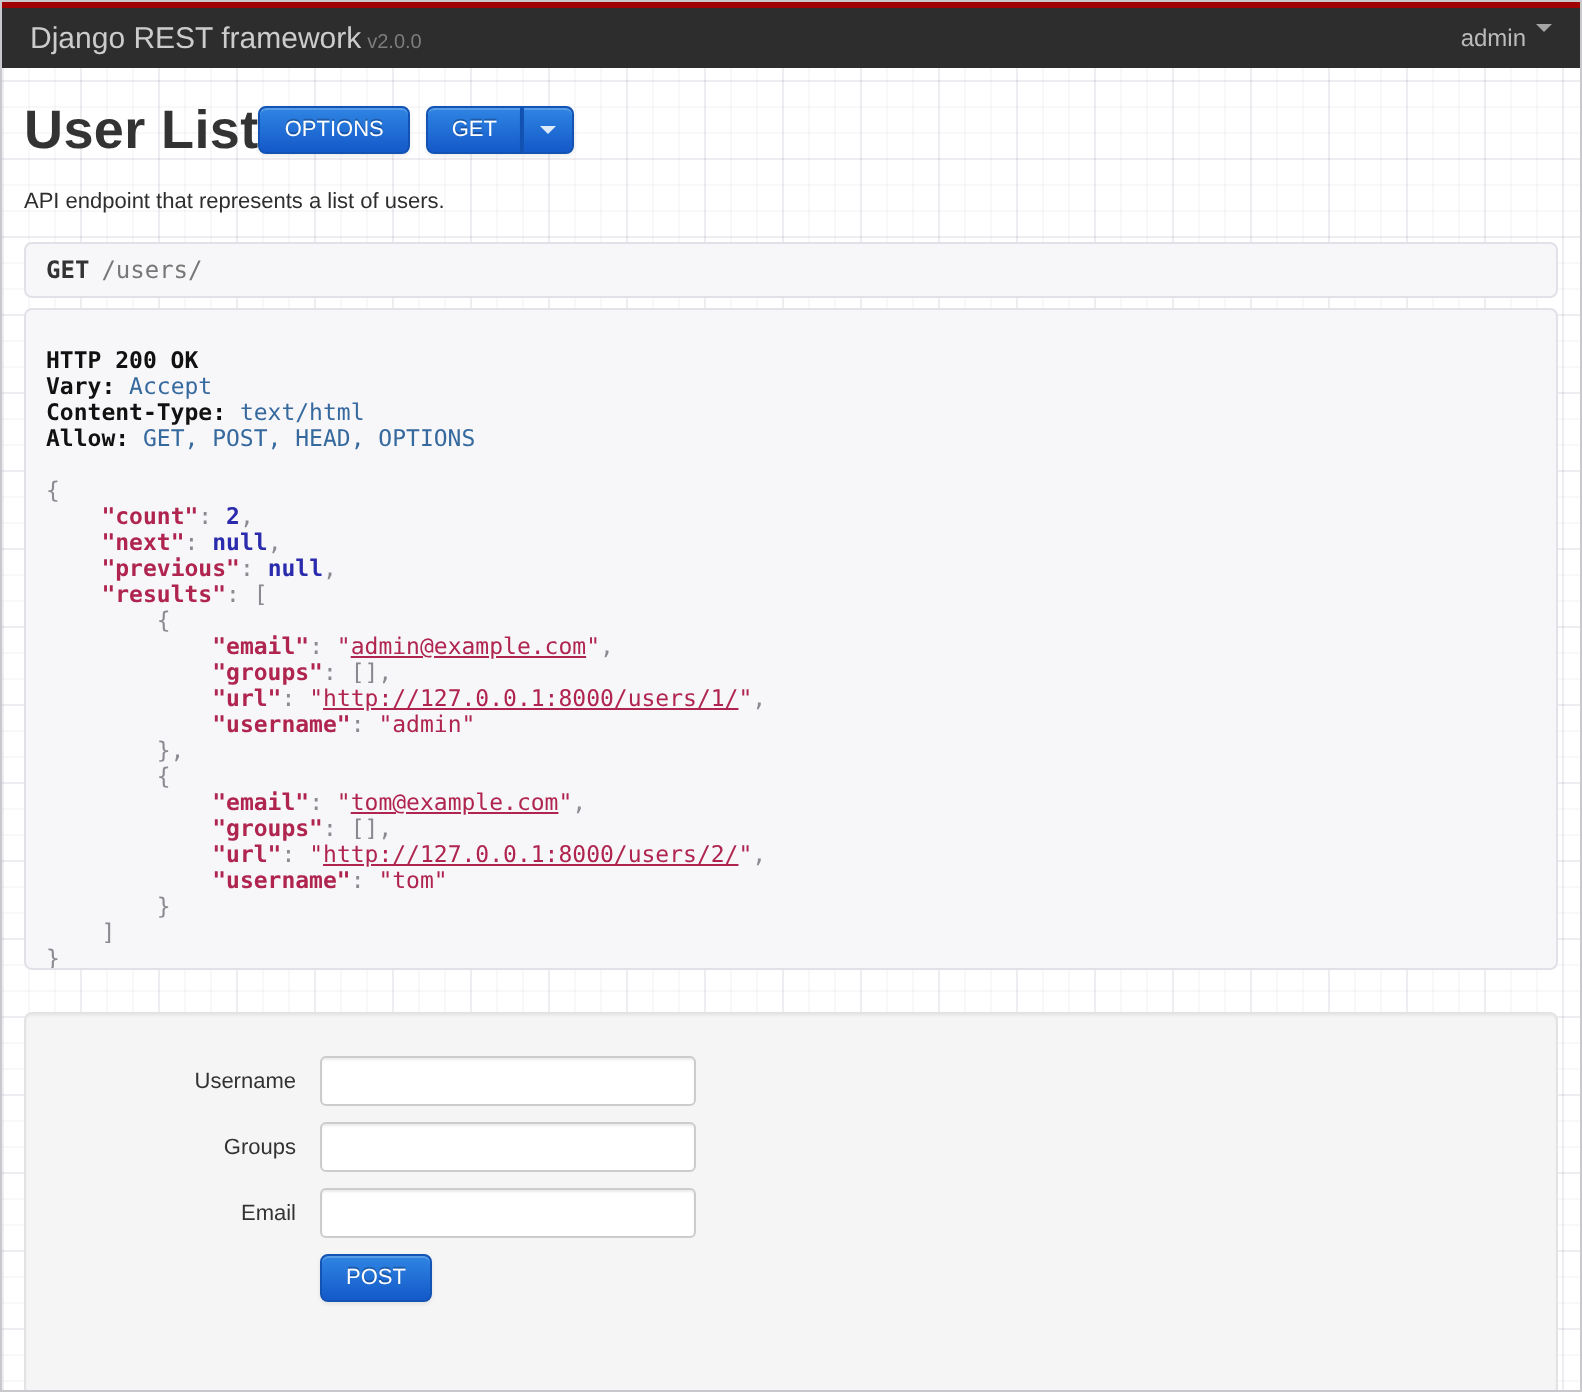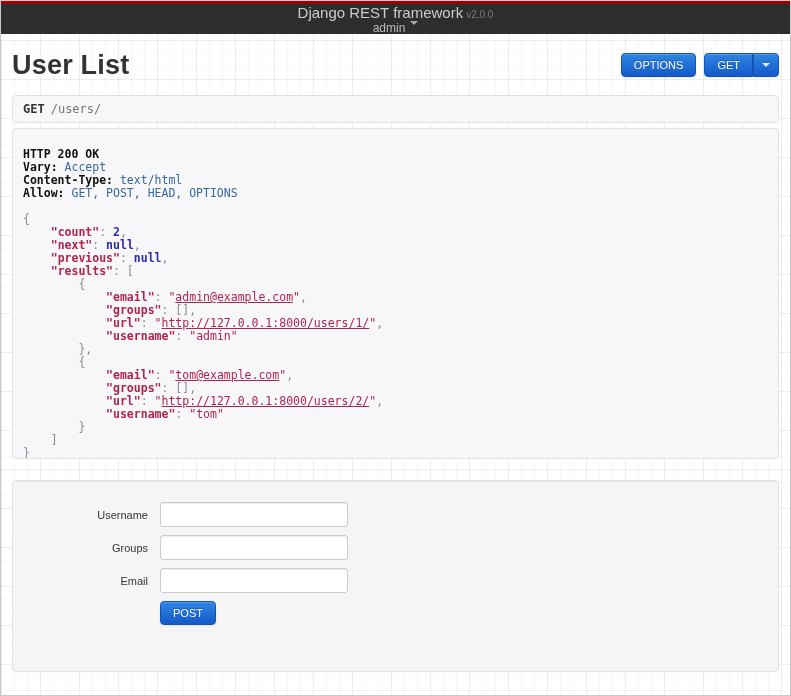--- a/index.html
+++ b/index.html
@@ -13,35 +13,34 @@
       linear-gradient(90deg, rgba(40,40,90,0.05) 1px, transparent 1px),
       linear-gradient(rgba(40,40,90,0.03) 1px, transparent 1px),
       linear-gradient(90deg, rgba(40,40,90,0.03) 1px, transparent 1px);
     background-size:39px 39px, 39px 39px, 13px 13px, 13px 13px;
   }
   
   .navbar {
     height:33px; background:#2d2d2d; border-top:3px solid #9f0000;
     display:flex; align-items:center; justify-content:space-between;
     padding:0 14px;
-    flex-direction:column;
   }
   .brand { color:#ccc; font-size:15px; text-decoration:none; cursor:pointer; }
   .brand .version { font-size:10px; color:#7d7d7d; margin-left:3px; }
   .user-menu { color:#bbb; font-size:12px; cursor:pointer; display:flex; align-items:flex-start; gap:5px; }
   .caret {
     display:inline-block; width:0; height:0;
     border-left:4px solid transparent; border-right:4px solid transparent;
     border-top:4px solid currentColor; opacity:.85;
   }
   
   .container { padding:0 11px; }
-  .page-header { display:flex; justify-content:space-between; align-items:flex-start; margin-top:16px; }
+  .page-header { display:flex; justify-content:flex-start; align-items:flex-start; margin-top:16px; }
   h1 { font-size:27px; font-weight:bold; color:#333; letter-spacing:0.2px; }
-  .btn-row { display:flex; gap:8px; margin-top:3px;margin-left:44px; }
+  .btn-row { display:flex; gap:8px; margin-top:3px; }
   .btn {
     display:inline-flex; align-items:center; justify-content:center;
     padding:5px 12px; font-size:11px; color:#fff; font-family:"Liberation Sans",sans-serif;
     text-shadow:0 -1px 0 rgba(0,0,0,0.25);
     background:linear-gradient(#2f85e3,#1459c9); border:1px solid #1253b4;
     border-radius:4px; cursor:pointer;
     box-shadow:inset 0 1px 0 rgba(255,255,255,0.2), 0 1px 2px rgba(0,0,0,0.08);
   }
   .btn-group { display:inline-flex; }
   .btn-group .btn-main { border-radius:4px 0 0 4px; }
@@ -106,20 +105,21 @@
         <button class="btn">OPTIONS</button>
         <span class="btn-group">
           <button class="btn btn-main">GET</button>
           <button class="btn btn-caret">
               <span class="caret"></span>
             </button>
         </span>
       </div>
     </div>
 
+    <p class="description">API endpoint that represents a list of users.</p>
 
     <div class="request-bar">
       <span class="method">GET</span>
       <span>/users/</span>
     </div>
 
     <pre class="response" id="response-pre"><span class="tok-b">HTTP 200 OK</span>
 <span class="tok-b">Vary:</span><span class="tok-hv"> Accept</span>
 <span class="tok-b">Content-Type:</span><span class="tok-hv"> text/html</span>
 <span class="tok-b">Allow:</span><span class="tok-hv"> GET, POST, HEAD, OPTIONS</span>

